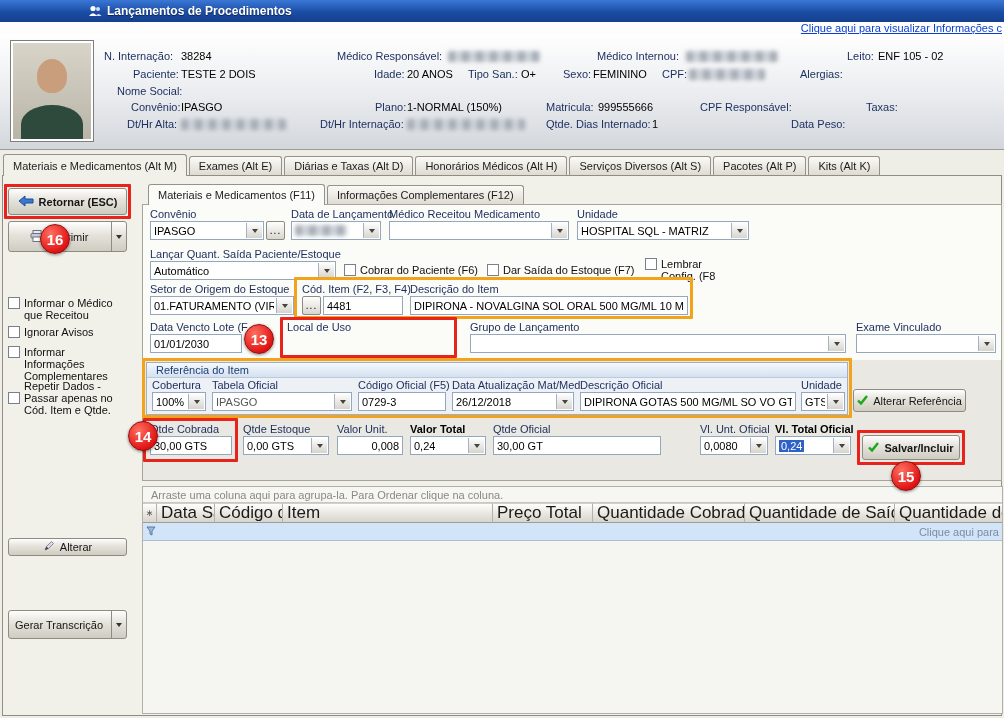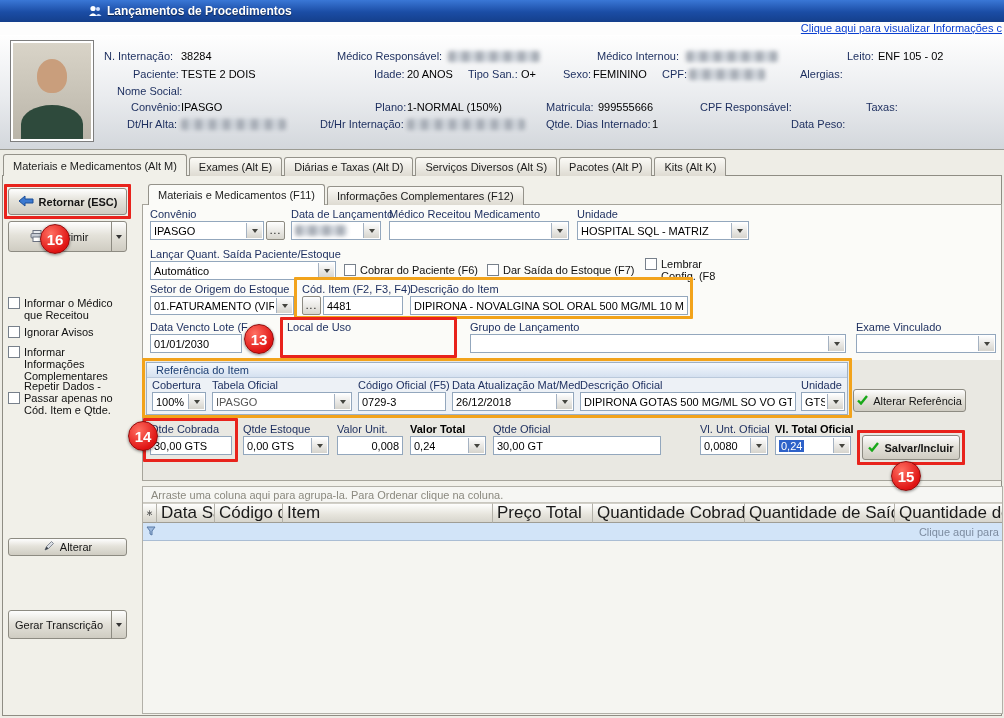--- a/index.html
+++ b/index.html
@@ -14,21 +14,21 @@
   .phead{position:absolute;left:0;top:35px;width:100%;height:115px;background:linear-gradient(180deg,#fefefe,#e9ebee 55%,#d3d7dc);border-top:1px solid #fff;border-bottom:1px solid #9b9b93}
   .photo{position:absolute;left:10px;top:40px;width:84px;height:102px;background:#fff;border:1px solid #7e7e7e;padding:2px}
   .photo .pin{width:100%;height:100%;position:relative;background:linear-gradient(180deg,#d9d4c8,#b9b4a8);overflow:hidden}
   .photo .head{position:absolute;left:50%;top:16px;width:30px;height:34px;margin-left:-15px;border-radius:50% 50% 45% 45%;background:#c99e7c}
   .photo .body{position:absolute;left:50%;bottom:-4px;width:62px;height:38px;margin-left:-31px;border-radius:50% 50% 0 0;background:#2e4a3c}
   .lbl{position:absolute;white-space:nowrap;color:#1b2d5e;font-size:11px}
   .val{position:absolute;white-space:nowrap;color:#000;font-size:11px}
   .b{font-weight:bold}
   .blur{position:absolute;height:11px;border-radius:2px;background:repeating-linear-gradient(90deg,#a4aab3 0 7px,#ccd1d8 7px 14px);filter:blur(2px);opacity:.95}
   
-  .tabstrip{position:absolute;display:flex;align-items:flex-end}
+  .tabstrip{position:absolute;display:flex;align-items:center}
   .tab{height:19px;padding:0 9px;display:flex;align-items:center;background:linear-gradient(#fbfaf6,#dedbd2);border:1px solid #94928a;border-bottom:none;border-radius:3px 3px 0 0;margin-right:2px;font-size:11px;color:#1c1c1c;white-space:nowrap;cursor:pointer}
   .tab.active{height:22px;background:#f1f0e9;z-index:3}
   .tab.iactive{height:21px;background:#fbfbf8;z-index:3}
   
   .panel{position:absolute;border:1px solid #8f8d84;background:#f1f0e9}
   .innerpanel{position:absolute;border:1px solid #a6a49b;background:#fbfbf8}
   .grayzone{position:absolute;background:#e9e8e2}
   
   .field{position:absolute;height:19px;background:#fff;border:1px solid #93a7bd;display:flex;align-items:center;padding:0 3px;font-size:11px;overflow:hidden;white-space:nowrap;color:#000}
   .combo{padding-right:19px}
@@ -136,20 +136,23 @@
 
   <div class="tabstrip" style="left:3px;top:154px;height:22px">
     <div class="tab active">
         <span>Materiais e Medicamentos (Alt M)</span>
       </div>
     <div class="tab">
         <span>Exames (Alt E)</span>
       </div>
     <div class="tab">
         <span>Diárias e Taxas (Alt D)</span>
+      </div>
+    <div class="tab">
+        <span>Honorários Médicos (Alt H)</span>
       </div>
     <div class="tab">
         <span>Serviços Diversos (Alt S)</span>
       </div>
     <div class="tab">
         <span>Pacotes (Alt P)</span>
       </div>
     <div class="tab">
         <span>Kits (Alt K)</span>
       </div>

